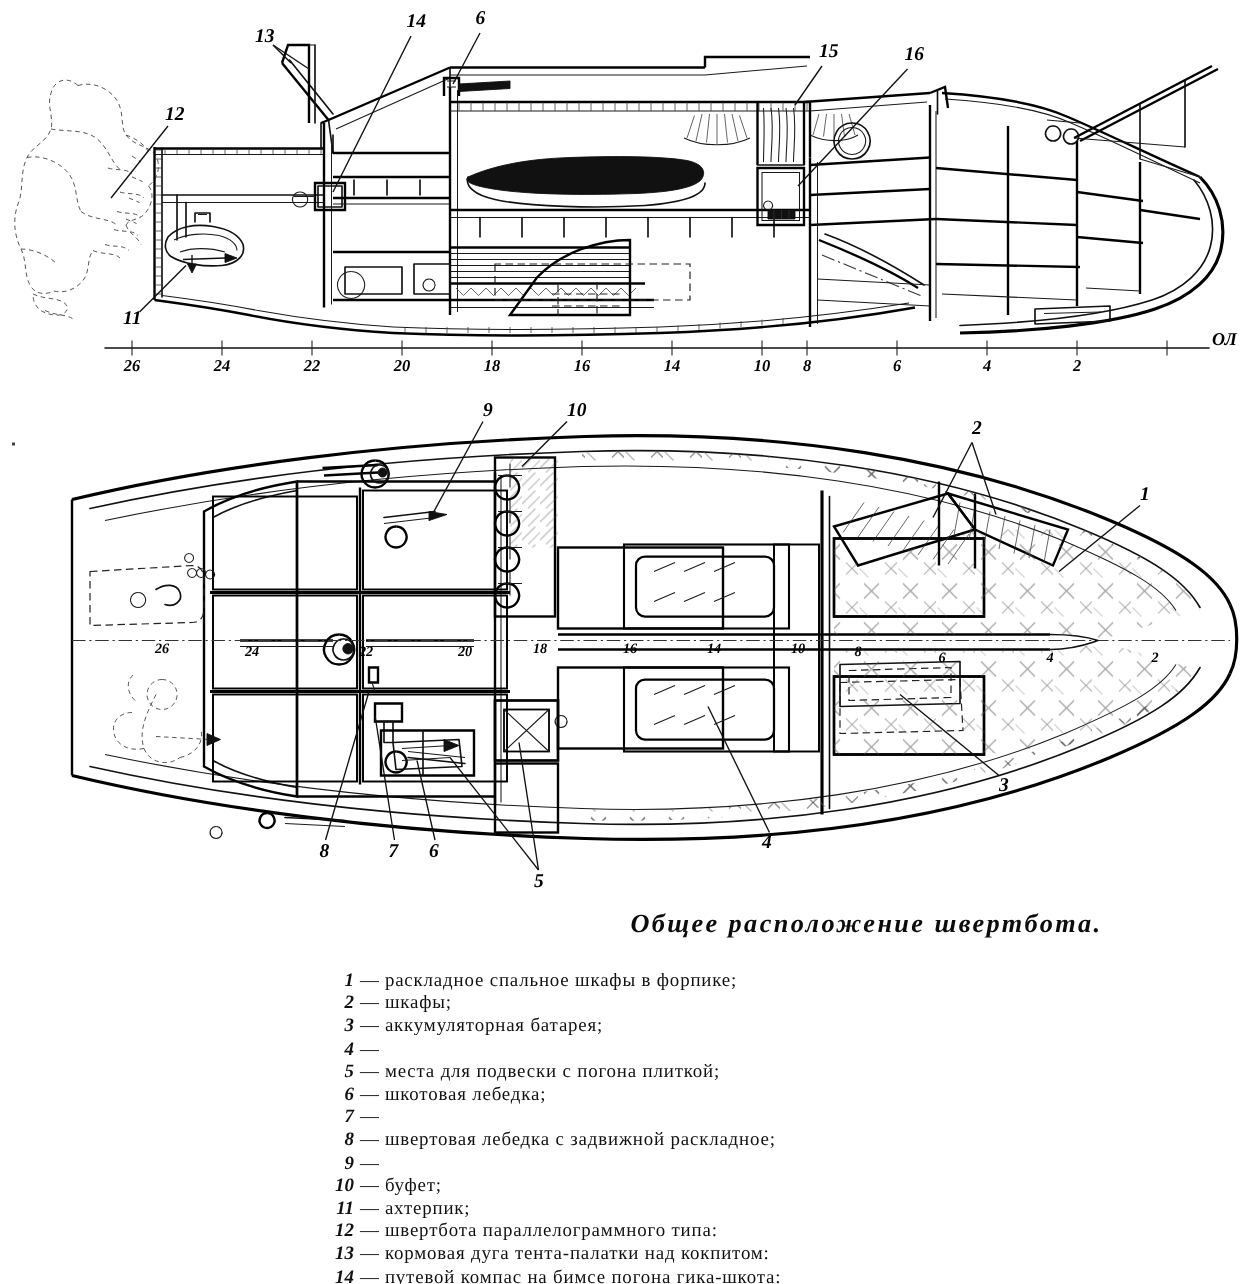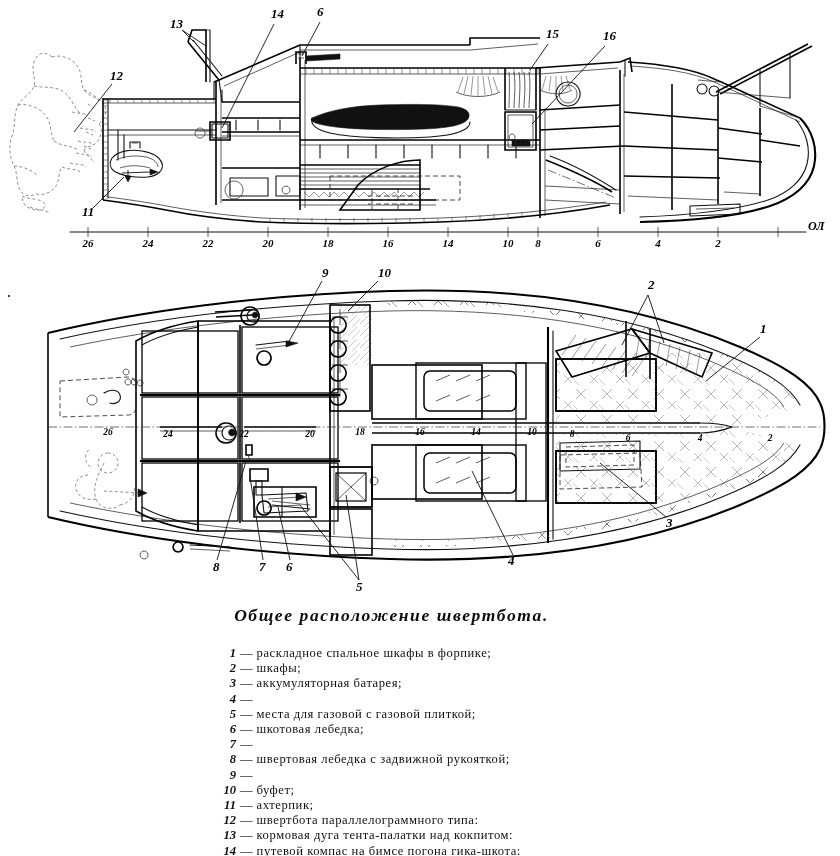--- a/index.html
+++ b/index.html
@@ -49,22 +49,21 @@
   }
   .baseline-label{
     font-family:"Liberation Serif", serif;
     font-style:italic;font-weight:700;
     font-size:12px;fill:#000;
   }
 
   
   #caption{
     position:absolute;left:0;top:605px;width:735px;
-    text-align:center;
-    padding-left:24px;
+    text-align:right;
   }
   #caption .cap-text{
     display:inline-block;
     font-family:"Liberation Serif", serif;
     font-style:italic;
     font-weight:700;
     font-size:17.5px;
     letter-spacing:1.6px;
     color:#0c0c0c;
   }
@@ -707,38 +706,38 @@
     </div>
 
     <div class="leg-row">
       <span class="leg-num">4</span>
       <span class="leg-dash">—</span>
     </div>
 
     <div class="leg-row">
       <span class="leg-num">5</span>
       <span class="leg-dash">—</span>
-      <span class="leg-txt">места для газовой с газовой плиткой;</span>
+      <span class="leg-txt">места для подвески с погона плиткой;</span>
     </div>
 
     <div class="leg-row">
       <span class="leg-num">6</span>
       <span class="leg-dash">—</span>
       <span class="leg-txt">шкотовая  лебедка;</span>
     </div>
 
     <div class="leg-row">
       <span class="leg-num">7</span>
       <span class="leg-dash">—</span>
     </div>
 
     <div class="leg-row">
       <span class="leg-num">8</span>
       <span class="leg-dash">—</span>
-      <span class="leg-txt">швертовая лебедка с задвижной рукояткой;</span>
+      <span class="leg-txt">швертовая лебедка с задвижной раскладное;</span>
     </div>
 
     <div class="leg-row">
       <span class="leg-num">9</span>
       <span class="leg-dash">—</span>
     </div>
 
     <div class="leg-row">
       <span class="leg-num">10</span>
       <span class="leg-dash">—</span>

